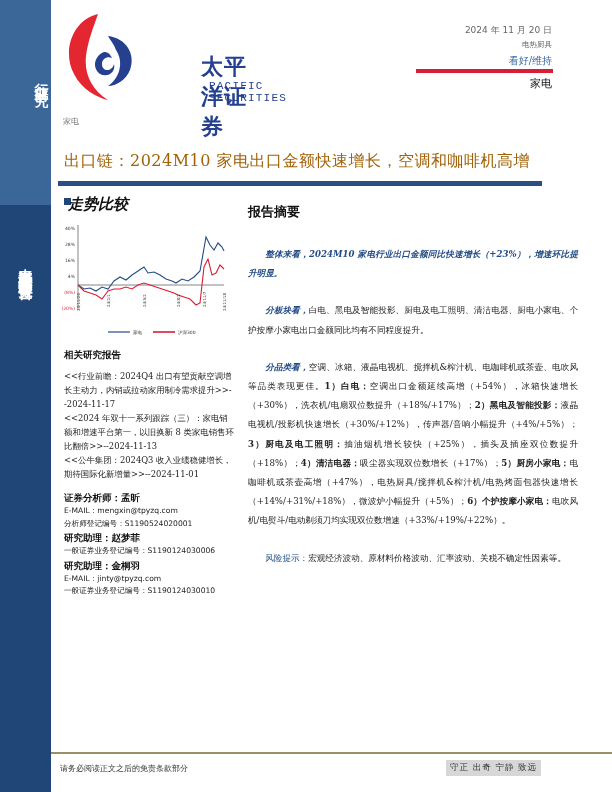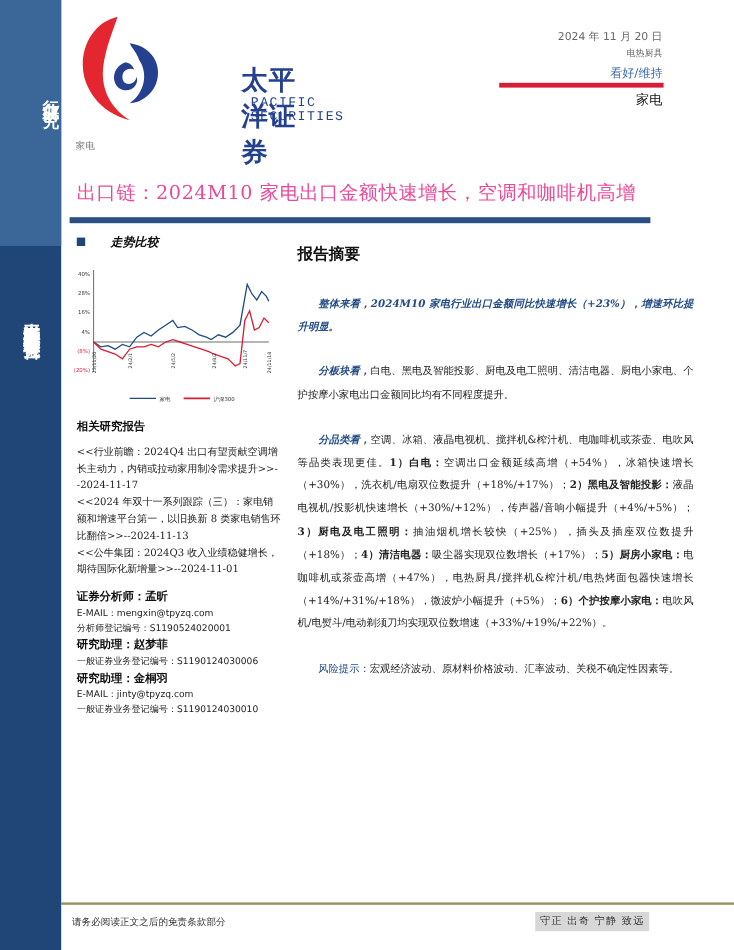--- a/index.html
+++ b/index.html
@@ -20,25 +20,25 @@
              font-size:11px; color:#24408e; letter-spacing:1.2px; }
   .crumb { position:absolute; left:63px; top:116px; font-size:8px; color:#777; font-family:"DejaVu Sans", sans-serif; }
 
   .hdr-right { position:absolute; right:60px; text-align:right; font-family:"DejaVu Sans", sans-serif; }
   .date { top:24px; font-size:9px; color:#666; }
   .rtype { top:40px; font-size:7.5px; color:#666; }
   .rating { top:54px; font-size:10px; color:#3b6aa6; }
   .redbar { position:absolute; left:416px; top:69px; width:137px; height:4px; background:#d81e36; }
   .sector { top:76px; font-size:11px; color:#111; }
 
-  .title { position:absolute; left:64px; top:151px; font-size:16px; color:#ec4899; letter-spacing:0.5px; }
+  .title { position:absolute; left:64px; top:151px; font-size:16px; color:#a16207; letter-spacing:0.5px; }
   .titlebar { position:absolute; left:58px; top:181px; width:484px; height:5px; background:#2a4f83; }
 
   .sec-sq { position:absolute; width:7px; height:7px; background:#1f4677; }
-  .trend-title { position:absolute; left:92px; top:195px; font-size:10px; font-weight:bold; font-style:italic; color:#111; }
+  .trend-title { position:absolute; left:68px; top:195px; font-size:15px; font-weight:bold; font-style:italic; color:#111; }
   .chart { position:absolute; left:58px; top:215px; width:180px; height:125px; }
 
   .related-title { position:absolute; left:64px; top:349px; font-size:9.5px; font-weight:bold; color:#111; }
   .related { position:absolute; left:64px; top:369px; width:170px; font-size:8.4px; line-height:14px; color:#222; }
   .related .item { margin-bottom:0; }
 
   .people { position:absolute; left:64px; top:490px; width:180px; font-family:"DejaVu Sans", sans-serif; }
   .people .role { font-family:"DejaVu Serif", serif; font-weight:bold; font-size:9.5px; line-height:15px; color:#111; }
   .people .line { font-size:7.6px; line-height:12.5px; color:#222; }
 

